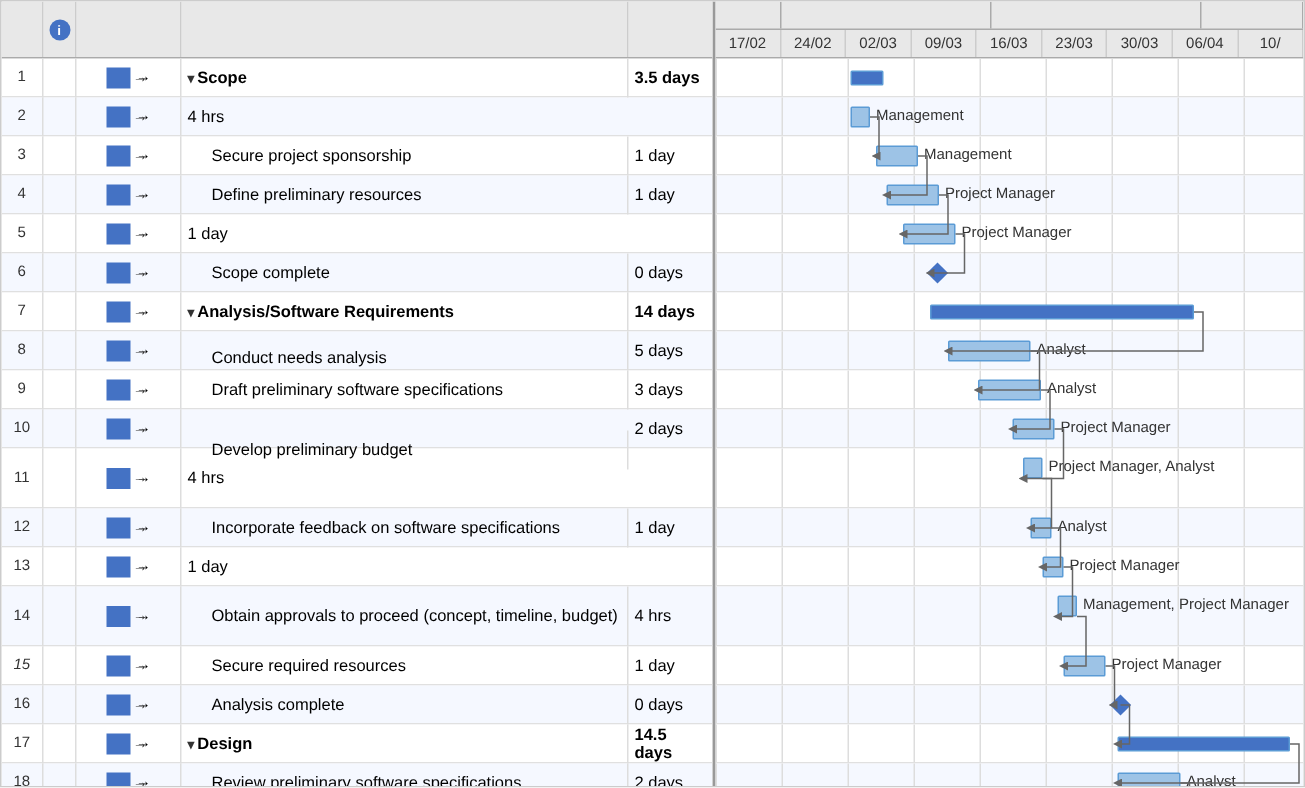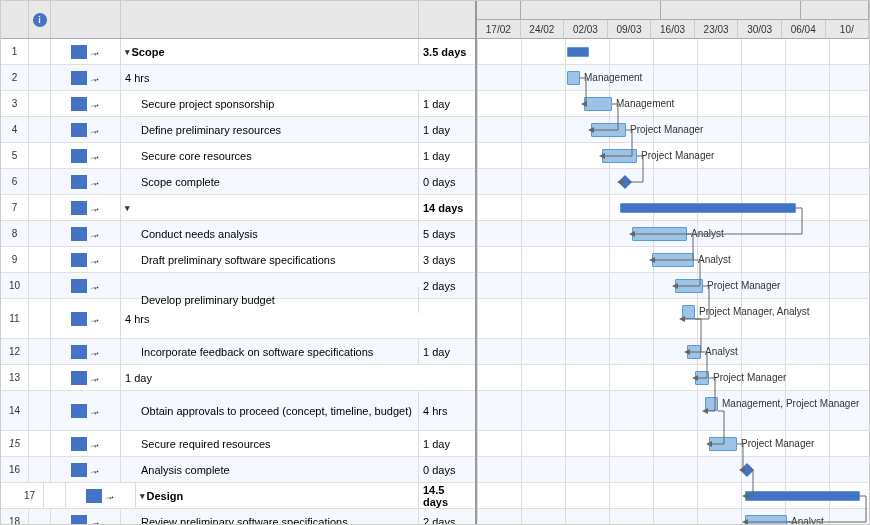--- a/index.html
+++ b/index.html
@@ -391,23 +391,20 @@
         </div>
         <div class="task-row" style="height: 26px; background: rgb(255, 255, 255);">
           <div class="cell-num" style="height: 26px;">5</div>
           <div class="cell-info" style="height: 26px;"></div>
           <div class="cell-mode" style="height: 26px;">
             <div class="mode-icon-wrapper">
               <span class="mode-icon"></span>
               <span style="font-size: 10px; margin-left: 2px;">→</span>
             </div>
           </div>
-          <div class="cell-taskname indented" style="height: 26px;">
-            <span>Secure core resources</span>
-          </div>
           <div class="cell-duration" style="height: 26px;">1 day</div>
         </div>
         <div class="task-row" style="height: 26px; background: rgb(245, 248, 255);">
           <div class="cell-num" style="height: 26px;">6</div>
           <div class="cell-info" style="height: 26px;"></div>
           <div class="cell-mode" style="height: 26px;">
             <div class="mode-icon-wrapper">
               <span class="mode-icon"></span>
               <span style="font-size: 10px; margin-left: 2px;">→</span>
             </div>
@@ -421,33 +418,34 @@
           <div class="cell-num" style="height: 26px;">7</div>
           <div class="cell-info" style="height: 26px;"></div>
           <div class="cell-mode" style="height: 26px;">
             <div class="mode-icon-wrapper">
               <span class="mode-icon"></span>
               <span style="font-size: 10px; margin-left: 2px;">→</span>
             </div>
           </div>
           <div class="cell-taskname summary" style="height: 26px;">
             <span class="collapse-arrow">▾ </span>
+            <span>Analysis/Software Requirements</span>
           </div>
           <div class="cell-duration summary" style="height: 26px;">14 days</div>
         </div>
         <div class="task-row" style="height: 26px; background: rgb(245, 248, 255);">
           <div class="cell-num" style="height: 26px;">8</div>
           <div class="cell-info" style="height: 26px;"></div>
           <div class="cell-mode" style="height: 26px;">
             <div class="mode-icon-wrapper">
               <span class="mode-icon"></span>
               <span style="font-size: 10px; margin-left: 2px;">→</span>
             </div>
           </div>
-          <div class="cell-taskname indented" style="height: 26px;">
+          <div class="cell-taskname indented" style="height: 26px; align-items: flex-end;">
             <span>Conduct needs analysis</span>
           </div>
           <div class="cell-duration" style="height: 26px;">5 days</div>
         </div>
         <div class="task-row" style="height: 26px; background: rgb(255, 255, 255);">
           <div class="cell-num" style="height: 26px;">9</div>
           <div class="cell-info" style="height: 26px;"></div>
           <div class="cell-mode" style="height: 26px;">
             <div class="mode-icon-wrapper">
               <span class="mode-icon"></span>
@@ -545,21 +543,21 @@
               <span class="mode-icon"></span>
               <span style="font-size: 10px; margin-left: 2px;">→</span>
             </div>
           </div>
           <div class="cell-taskname indented" style="height: 26px;">
             <span>Analysis complete</span>
           </div>
           <div class="cell-duration" style="height: 26px;">0 days</div>
         </div>
         <div class="task-row summary-row" style="height: 26px; background: rgb(255, 255, 255);">
-          <div class="cell-num" style="height: 26px; margin-left: 15px;">17</div>
+          <div class="cell-num" style="height: 26px;">17</div>
           <div class="cell-info" style="height: 26px;"></div>
           <div class="cell-mode" style="height: 26px;">
             <div class="mode-icon-wrapper">
               <span class="mode-icon"></span>
               <span style="font-size: 10px; margin-left: 2px;">→</span>
             </div>
           </div>
           <div class="cell-taskname summary" style="height: 26px;">
             <span class="collapse-arrow">▾ </span>
             <span>Design</span>

